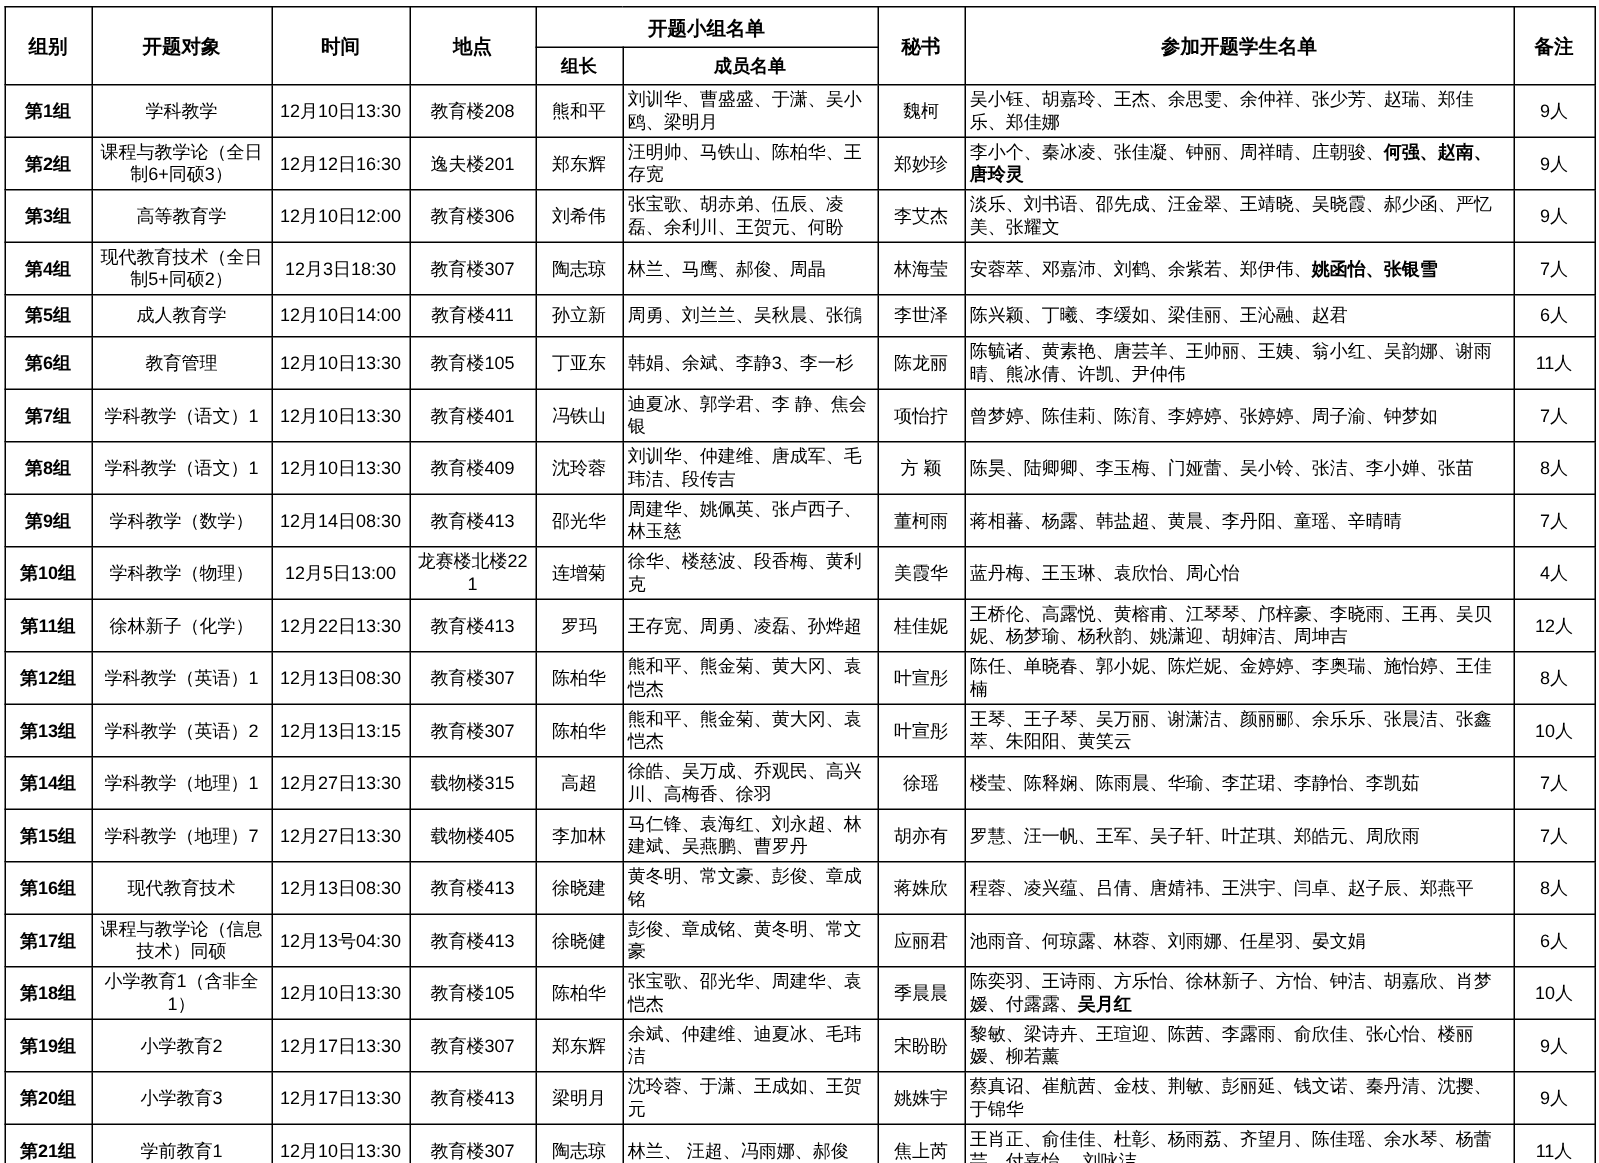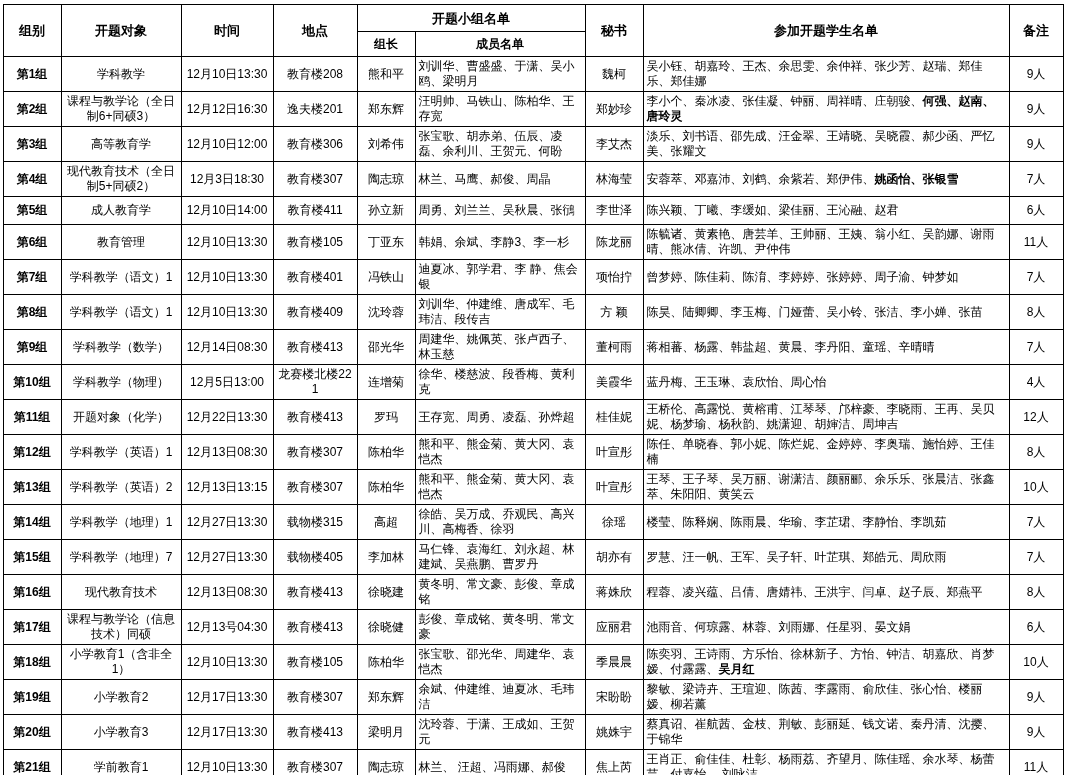--- a/index.html
+++ b/index.html
@@ -190,21 +190,21 @@
           <td class="ctr">12月5日13:00</td>
           <td class="ctr">龙赛楼北楼221</td>
           <td class="ctr">连增菊</td>
           <td class="left">徐华、楼慈波、段香梅、黄利克</td>
           <td class="ctr">美霞华</td>
           <td class="left">蓝丹梅、王玉琳、袁欣怡、周心怡</td>
           <td class="ctr">4人</td>
         </tr>
         <tr>
           <td class="grp">第11组</td>
-          <td class="ctr">开题对象（化学）</td>
+          <td class="ctr">徐林新子（化学）</td>
           <td class="ctr">12月22日13:30</td>
           <td class="ctr">教育楼413</td>
           <td class="ctr">罗玛</td>
           <td class="left">王存宽、周勇、凌磊、孙烨超</td>
           <td class="ctr">桂佳妮</td>
           <td class="left">王桥伦、高露悦、黄榕甫、江琴琴、邝梓豪、李晓雨、王再、吴贝妮、杨梦瑜、杨秋韵、姚潇迎、胡婶洁、周坤吉</td>
           <td class="ctr">12人</td>
         </tr>
         <tr>
           <td class="grp">第12组</td>

